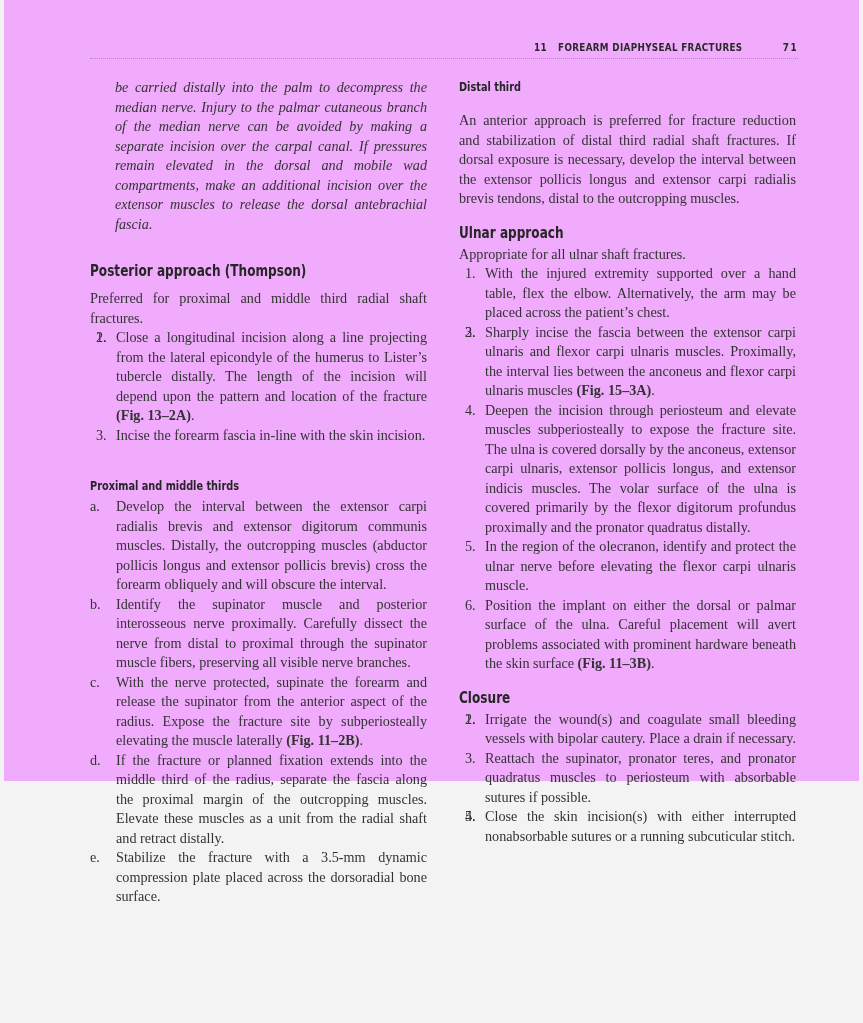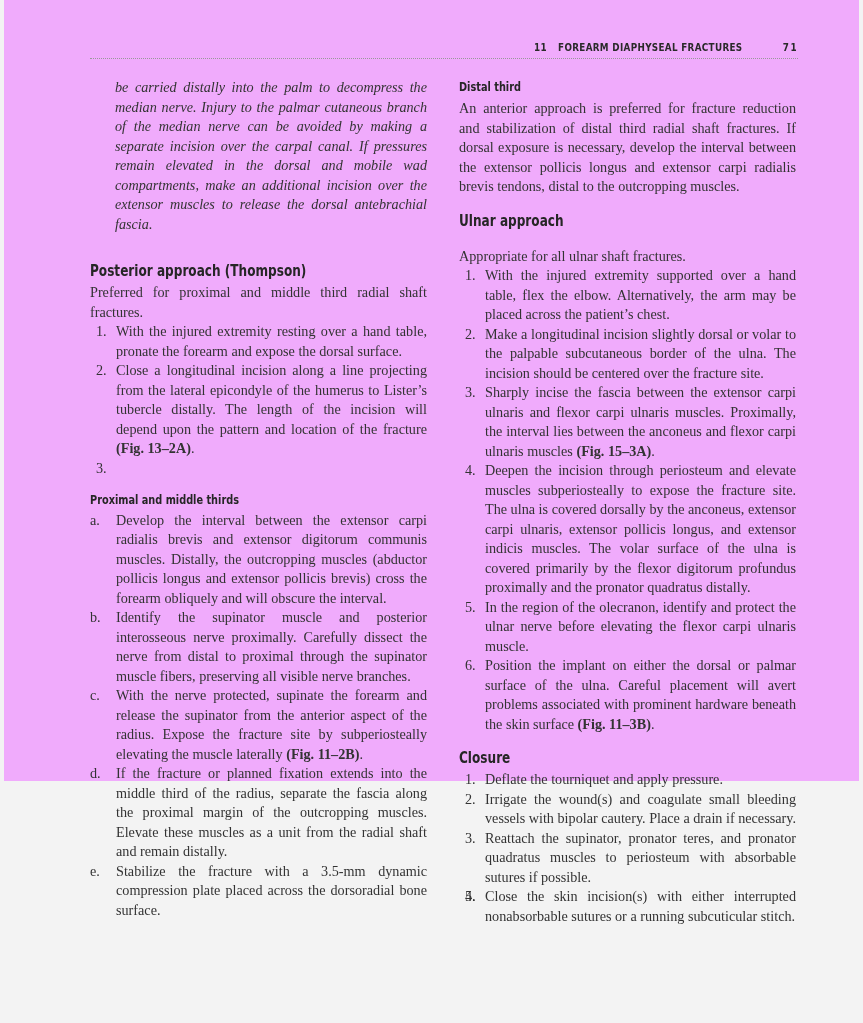--- a/index.html
+++ b/index.html
@@ -76,87 +76,87 @@
   <div class="running-head">
     <span class="chap"><span class="num">11</span><span>FOREARM DIAPHYSEAL FRACTURES</span></span>
     <span class="pnum">71</span>
   </div>
 
   <div class="col left">
     <p class="cont">be carried distally into the palm to decompress the median nerve. Injury to the palmar cutaneous branch of the median nerve can be avoided by making a separate incision over the carpal canal. If pressures remain elevated in the dorsal and mobile wad compartments, make an additional incision over the extensor muscles to release the dorsal antebrachial fascia.</p>
 
     <div class="gap-l1"></div>
     <h2>Posterior approach (Thompson)</h2>
-    <p style="margin-top:2px">Preferred for proximal and middle third radial shaft fractures.</p>
+    <p style="margin-top:8px">Preferred for proximal and middle third radial shaft fractures.</p>
     <ol class="list">
       <li>
-        <span class="mk">1.</span><span>With the injured extremity resting over a hand table, pronate the forearm and expose the dorsal surface.</span>
+        <span class="mk">1.</span>
       </li>
       <li>
         <span class="mk">2.</span><span>Close a longitudinal incision along a line projecting from the lateral epicondyle of the humerus to Lister’s tubercle distally. The length of the incision will depend upon the pattern and location of the fracture </span><span class="fig">(Fig. 13–2A)</span><span>.</span>
       </li>
       <li>
-        <span class="mk">3.</span>
+        <span class="mk">3.</span><span>Incise the forearm fascia in-line with the skin incision.</span>
       </li>
     </ol>
 
     <div class="gap-l2"></div>
     <h3>Proximal and middle thirds</h3>
     <ol class="list alpha" style="margin-top:2px">
       <li>
         <span class="mk">a.</span><span>Develop the interval between the extensor carpi radialis brevis and extensor digitorum communis muscles. Distally, the outcropping muscles (abductor pollicis longus and extensor pollicis brevis) cross the forearm obliquely and will obscure the interval.</span>
       </li>
       <li>
         <span class="mk">b.</span><span>Identify the supinator muscle and posterior interosseous nerve proximally. Carefully dissect the nerve from distal to proximal through the supinator muscle fibers, preserving all visible nerve branches.</span>
       </li>
       <li>
         <span class="mk">c.</span><span>With the nerve protected, supinate the forearm and release the supinator from the anterior aspect of the radius. Expose the fracture site by subperiosteally elevating the muscle laterally </span><span class="fig">(Fig. 11–2B)</span><span>.</span>
       </li>
       <li>
-        <span class="mk">d.</span><span>If the fracture or planned fixation extends into the middle third of the radius, separate the fascia along the proximal margin of the outcropping muscles. Elevate these muscles as a unit from the radial shaft and remain distally.</span>
+        <span class="mk">d.</span><span>If the fracture or planned fixation extends into the middle third of the radius, separate the fascia along the proximal margin of the outcropping muscles. Elevate these muscles as a unit from the radial shaft and retract distally.</span>
       </li>
       <li>
         <span class="mk">e.</span><span>Stabilize the fracture with a 3.5-mm dynamic compression plate placed across the dorsoradial bone surface.</span>
       </li>
     </ol>
   </div>
 
   <div class="col right">
     <h3>Distal third</h3>
-    <p style="margin-top:3px">An anterior approach is preferred for fracture reduction and stabilization of distal third radial shaft fractures. If dorsal exposure is necessary, develop the interval between the extensor pollicis longus and extensor carpi radialis brevis tendons, distal to the outcropping muscles.</p>
+    <p style="margin-top:15px">An anterior approach is preferred for fracture reduction and stabilization of distal third radial shaft fractures. If dorsal exposure is necessary, develop the interval between the extensor pollicis longus and extensor carpi radialis brevis tendons, distal to the outcropping muscles.</p>
 
     <div class="gap-r1"></div>
     <h2>Ulnar approach</h2>
-    <p style="margin-top:16px">Appropriate for all ulnar shaft fractures.</p>
+    <p style="margin-top:2px">Appropriate for all ulnar shaft fractures.</p>
     <ol class="list">
       <li>
         <span class="mk">1.</span><span>With the injured extremity supported over a hand table, flex the elbow. Alternatively, the arm may be placed across the patient’s chest.</span>
       </li>
       <li>
-        <span class="mk">2.</span><span>Make a longitudinal incision slightly dorsal or volar to the palpable subcutaneous border of the ulna. The incision should be centered over the fracture site.</span>
+        <span class="mk">2.</span>
       </li>
       <li>
         <span class="mk">3.</span><span>Sharply incise the fascia between the extensor carpi ulnaris and flexor carpi ulnaris muscles. Proximally, the interval lies between the anconeus and flexor carpi ulnaris muscles </span><span class="fig">(Fig. 15–3A)</span><span>.</span>
       </li>
       <li>
         <span class="mk">4.</span><span>Deepen the incision through periosteum and elevate muscles subperiosteally to expose the fracture site. The ulna is covered dorsally by the anconeus, extensor carpi ulnaris, extensor pollicis longus, and extensor indicis muscles. The volar surface of the ulna is covered primarily by the flexor digitorum profundus proximally and the pronator quadratus distally.</span>
       </li>
       <li>
         <span class="mk">5.</span><span>In the region of the olecranon, identify and protect the ulnar nerve before elevating the flexor carpi ulnaris muscle.</span>
       </li>
       <li>
         <span class="mk">6.</span><span>Position the implant on either the dorsal or palmar surface of the ulna. Careful placement will avert problems associated with prominent hardware beneath the skin surface </span><span class="fig">(Fig. 11–3B)</span><span>.</span>
       </li>
     </ol>
 
     <div class="gap-r2"></div>
     <h2>Closure</h2>
     <ol class="list" style="margin-top:2px">
       <li>
-        <span class="mk">1.</span><span>Deflate the tourniquet and apply pressure.</span>
+        <span class="mk">1.</span>
       </li>
       <li>
         <span class="mk">2.</span><span>Irrigate the wound(s) and coagulate small bleeding vessels with bipolar cautery. Place a drain if necessary.</span>
       </li>
       <li>
         <span class="mk">3.</span><span>Reattach the supinator, pronator teres, and pronator quadratus muscles to periosteum with absorbable sutures if possible.</span>
       </li>
       <li>
         <span class="mk">4.</span>
       </li>

